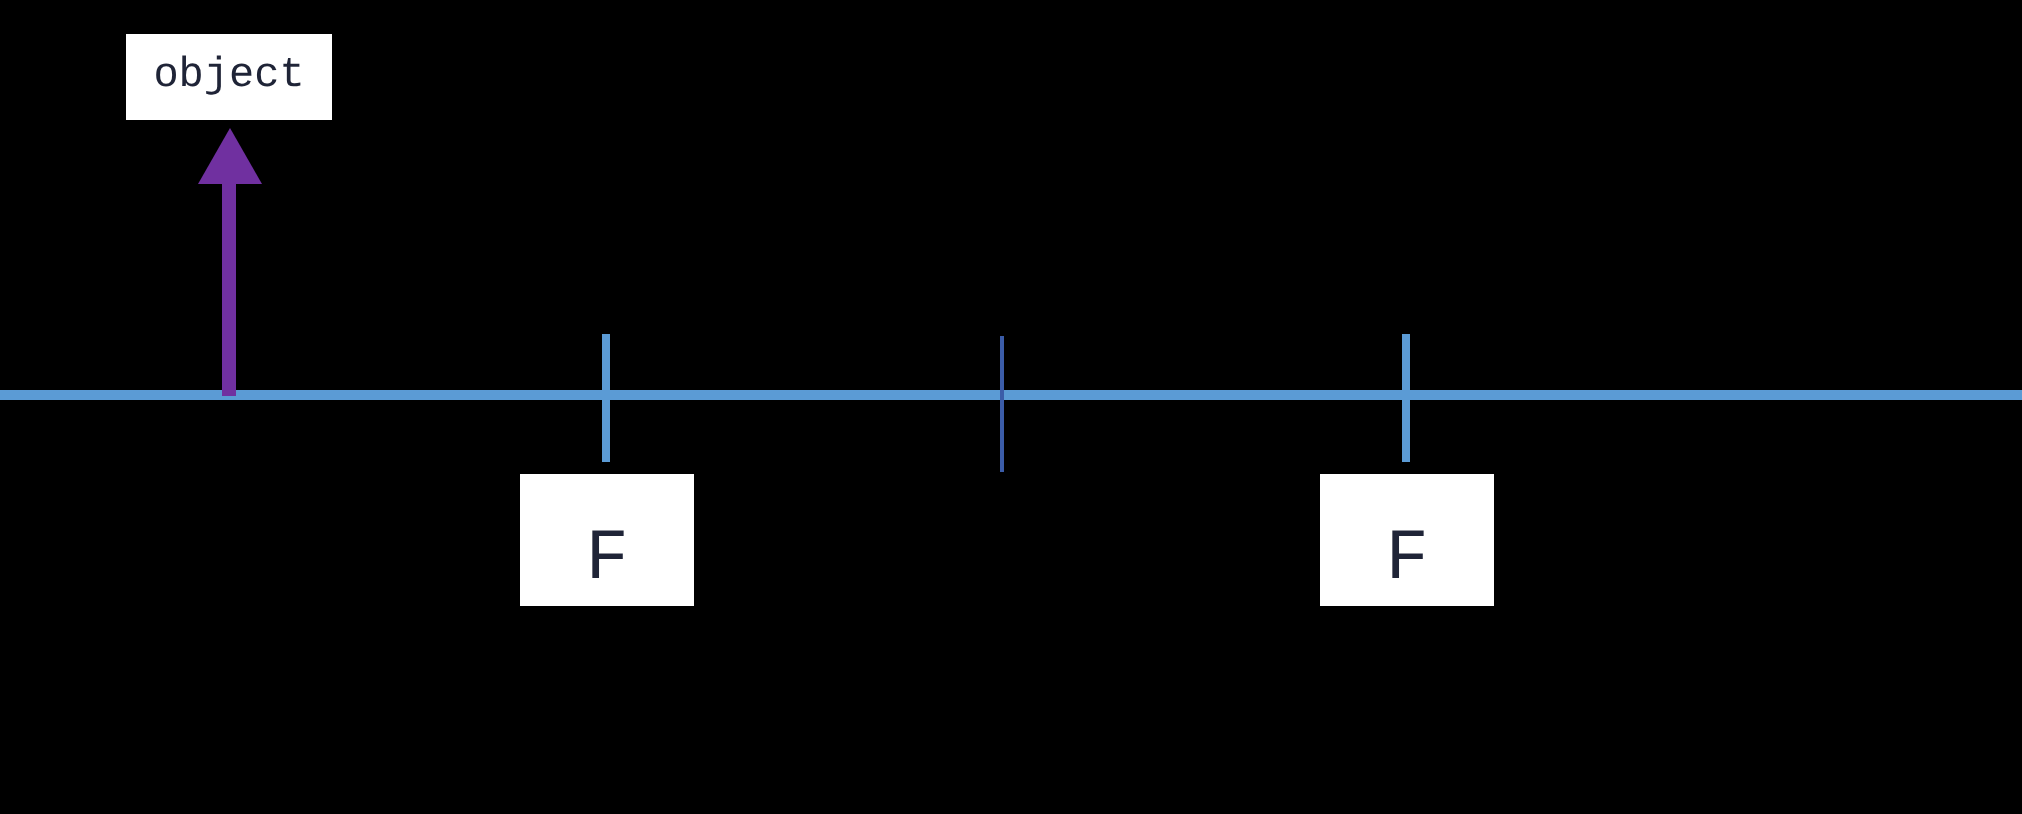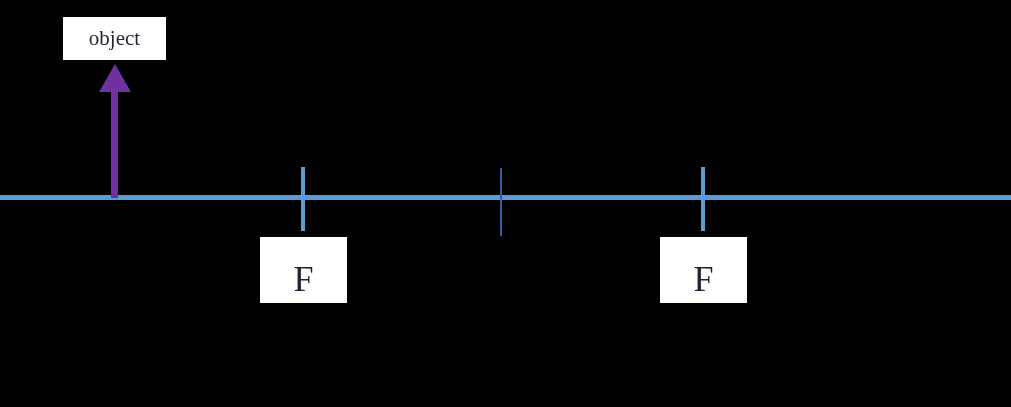--- a/index.html
+++ b/index.html
@@ -14,21 +14,21 @@
       margin: 0;
       padding: 0;
       background: var(--background);
     }
     .canvas {
       position: relative;
       width: 1011px;
       height: 303px;
       background: var(--background);
       overflow: hidden;
-      font-family: Liberation Serif, serif;
+      font-family: Liberation Mono, monospace;
     }
     
     .axis {
       position: absolute;
       left: 0;
       top: 195px;
       width: 1011px;
       height: 5px;
       background: var(--axis);
     }

